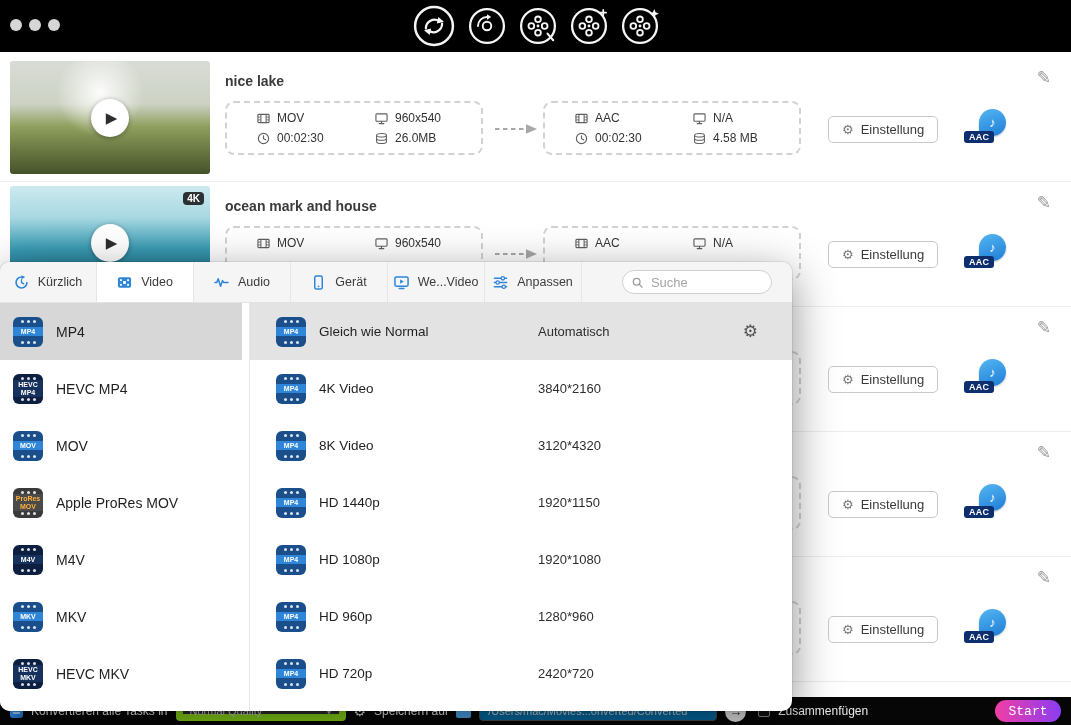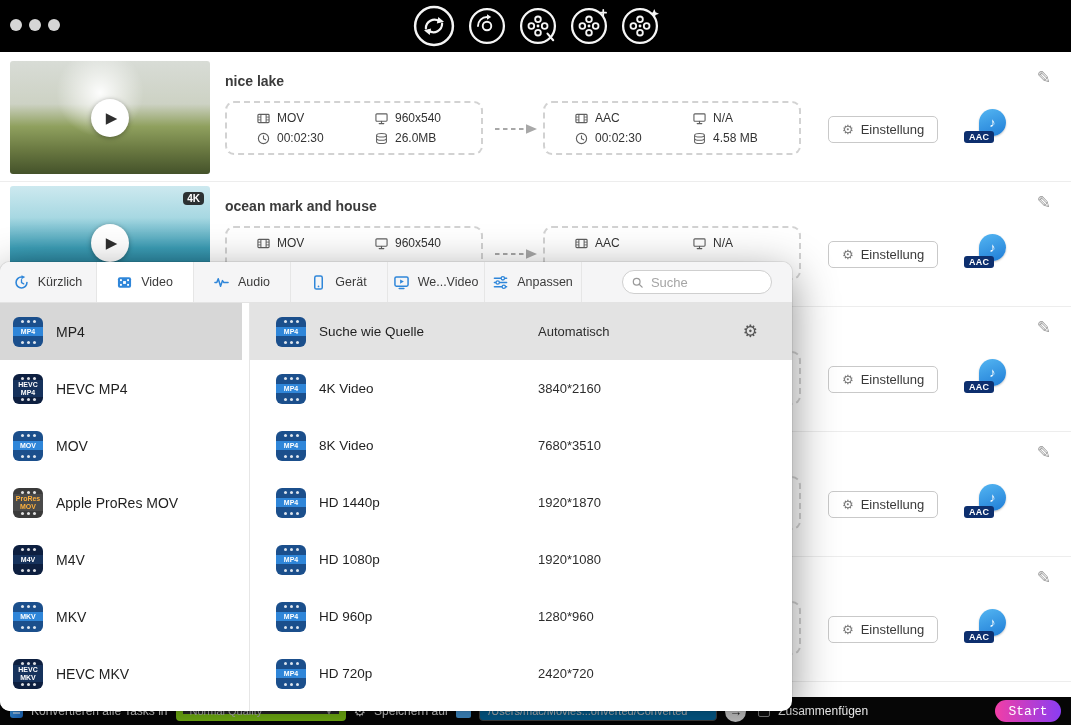--- a/index.html
+++ b/index.html
@@ -561,21 +561,21 @@
               <b></b>
               <b></b>
             </i>
             <span class="ft">MP4</span>
             <i class="holes">
               <b></b>
               <b></b>
               <b></b>
             </i>
           </div>
-        <span class="p-name">Suche wie Quelle</span>
+        <span class="p-name">Gleich wie Normal</span>
         <span class="p-res">Automatisch</span>
         <span class="p-gear">⚙</span>
       </div>
       <div class="preset">
         <div class="fmticon blue">
             <i class="holes">
               <b></b>
               <b></b>
               <b></b>
             </i>
@@ -597,38 +597,38 @@
               <b></b>
             </i>
             <span class="ft">MP4</span>
             <i class="holes">
               <b></b>
               <b></b>
               <b></b>
             </i>
           </div>
         <span class="p-name">8K Video</span>
-        <span class="p-res">7680*3510</span>
+        <span class="p-res">3120*4320</span>
       </div>
       <div class="preset">
         <div class="fmticon blue">
             <i class="holes">
               <b></b>
               <b></b>
               <b></b>
             </i>
             <span class="ft">MP4</span>
             <i class="holes">
               <b></b>
               <b></b>
               <b></b>
             </i>
           </div>
         <span class="p-name">HD 1440p</span>
-        <span class="p-res">1920*1870</span>
+        <span class="p-res">1920*1150</span>
       </div>
       <div class="preset">
         <div class="fmticon blue">
             <i class="holes">
               <b></b>
               <b></b>
               <b></b>
             </i>
             <span class="ft">MP4</span>
             <i class="holes">

